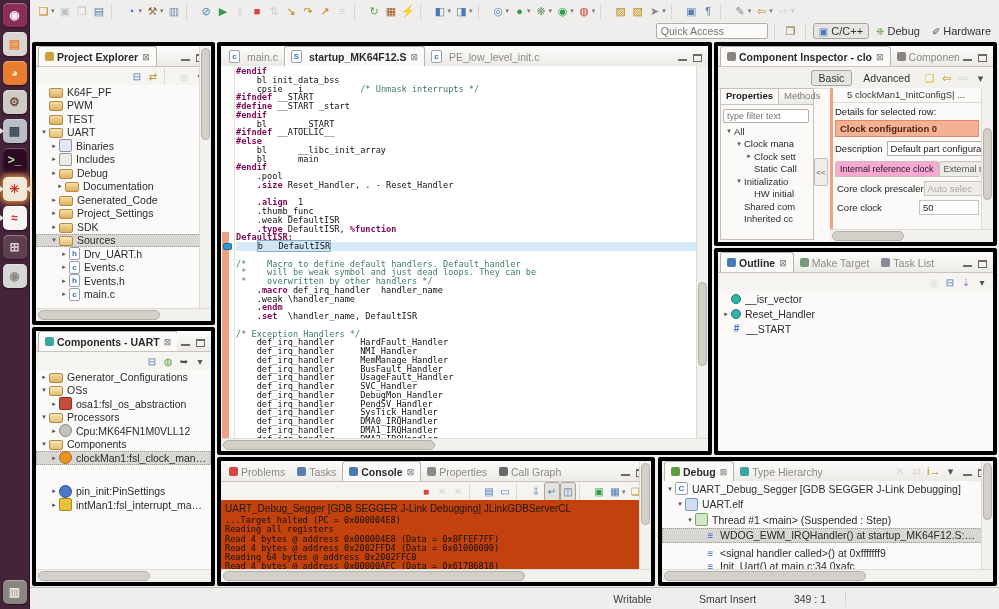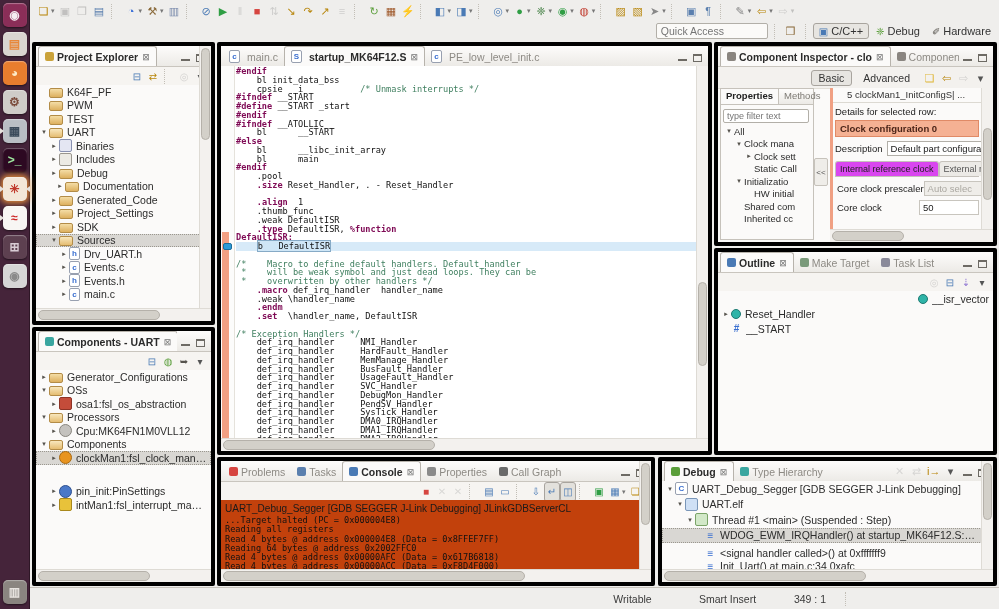--- a/index.html
+++ b/index.html
@@ -107,21 +107,21 @@
   .icoll{position:absolute;left:96px;top:70px;width:12px;height:26px;border:1px solid #c6c2bb;background:#efede9;
          font-size:8px;color:#555;display:flex;align-items:center;justify-content:center;border-radius:2px}
   .iright{position:absolute;left:112px;right:12px;top:0;bottom:12px;border-left:3px solid #f0a083;background:#fbfaf9;overflow:hidden}
   .irow5{font:9.5px "Liberation Sans",sans-serif;color:#333;border-bottom:1px solid #dcd9d2;padding:1px 2px 2px 14px;white-space:nowrap}
   .idet{font:9.5px "Liberation Sans",sans-serif;color:#222;padding:3px 2px 2px}
   .iconf{font:bold 9.5px "Liberation Sans",sans-serif;color:#4a2418;background:#f5b193;border:1px solid #e08a66;padding:2px 4px;margin:1px 2px;white-space:nowrap}
   .idesc{display:flex;align-items:center;gap:4px;font-size:9.5px;color:#222;padding:3px 2px;white-space:nowrap}
   .combo{border:1px solid #b2afa8;background:#fff;padding:1px 3px;font-size:9.5px;color:#222;max-width:96px;overflow:hidden;text-overflow:clip;white-space:nowrap;flex:none;width:96px}
   .itabs{display:flex;margin:2px 2px 0;border-bottom:1px solid #c6c2bb}
   .itab{font-size:9px;color:#555;padding:2px 4px;border:1px solid #c6c2bb;border-bottom:none;background:#eceae6;white-space:nowrap;border-radius:3px 3px 0 0}
-  .itab.on{background:#d946ef;color:#222}
+  .itab.on{background:#f9a8d4;color:#222}
   .iprow{display:flex;align-items:center;justify-content:space-between;font-size:9.5px;color:#222;padding:4px 2px 0 4px;white-space:nowrap}
   .ival{border:1px solid #c8c5be;background:#fff;width:52px;padding:1px 3px;flex:none;overflow:hidden}
   .ival.dis{background:#efede9;color:#aaa7a0}
   
   #out .pbody{top:39px}
   #out .trow{height:15px}
   
   .status{position:absolute;left:0;right:0;bottom:0;height:21px;background:#efeeec;border-top:1px solid #c7c3bc;
           display:flex;align-items:center;font-size:10.5px;color:#3a3a3a}
   .st{width:95px;text-align:center}
@@ -548,22 +548,22 @@
         <span class="egsal"></span>
         <span class="emark"></span>
       </div>
       <div class="ecode">
           <div class="cline"><span class="sg-d">#endif</span></div>
           <div class="cline"><span class="sg-p">    bl init_data_bss</span></div>
           <div class="cline"><span class="sg-p">    cpsie   i           </span><span class="sg-c">/* Unmask interrupts */</span></div>
           <div class="cline"><span class="sg-d">#ifndef</span><span class="sg-p"> __START</span></div>
           <div class="cline"><span class="sg-d">#define</span><span class="sg-p"> __START _start</span></div>
           <div class="cline"><span class="sg-d">#endif</span></div>
+          <div class="cline"><span class="sg-p">    bl      __START</span></div>
           <div class="cline"><span class="sg-d">#ifndef</span><span class="sg-p"> __ATOLLIC__</span></div>
-          <div class="cline"><span class="sg-p">    bl      __START</span></div>
           <div class="cline"><span class="sg-d">#else</span></div>
           <div class="cline"><span class="sg-p">    bl      __libc_init_array</span></div>
           <div class="cline"><span class="sg-p">    bl      main</span></div>
           <div class="cline"><span class="sg-d">#endif</span></div>
           <div class="cline"><span class="sg-p">    .pool</span></div>
           <div class="cline"><span class="sg-p">    </span><span class="sg-d">.size</span><span class="sg-p"> Reset_Handler, . - Reset_Handler</span></div>
           <div class="cline"><span class="sg-p">&nbsp;</span></div>
           <div class="cline"><span class="sg-p">    </span><span class="sg-d">.align</span><span class="sg-p">  1</span></div>
           <div class="cline"><span class="sg-p">    .thumb_func</span></div>
           <div class="cline"><span class="sg-p">    .weak DefaultISR</span></div>
@@ -573,22 +573,22 @@
           <div class="cline"><span class="sg-p">&nbsp;</span></div>
           <div class="cline"><span class="sg-c">/*    Macro to define default handlers. Default handler</span></div>
           <div class="cline"><span class="sg-c"> *    will be weak symbol and just dead loops. They can be</span></div>
           <div class="cline"><span class="sg-c"> *    overwritten by other handlers */</span></div>
           <div class="cline"><span class="sg-p">    </span><span class="sg-d">.macro</span><span class="sg-p"> def_irq_handler  handler_name</span></div>
           <div class="cline"><span class="sg-p">    .weak \handler_name</span></div>
           <div class="cline"><span class="sg-p">    </span><span class="sg-d">.endm</span></div>
           <div class="cline"><span class="sg-p">    </span><span class="sg-d">.set</span><span class="sg-p">  \handler_name, DefaultISR</span></div>
           <div class="cline"><span class="sg-p">&nbsp;</span></div>
           <div class="cline"><span class="sg-c">/* Exception Handlers */</span></div>
+          <div class="cline"><span class="sg-p">    def_irq_handler     HardFault_Handler</span></div>
           <div class="cline"><span class="sg-p">    def_irq_handler     NMI_Handler</span></div>
-          <div class="cline"><span class="sg-p">    def_irq_handler     HardFault_Handler</span></div>
           <div class="cline"><span class="sg-p">    def_irq_handler     MemManage_Handler</span></div>
           <div class="cline"><span class="sg-p">    def_irq_handler     BusFault_Handler</span></div>
           <div class="cline"><span class="sg-p">    def_irq_handler     UsageFault_Handler</span></div>
           <div class="cline"><span class="sg-p">    def_irq_handler     SVC_Handler</span></div>
           <div class="cline"><span class="sg-p">    def_irq_handler     DebugMon_Handler</span></div>
           <div class="cline"><span class="sg-p">    def_irq_handler     PendSV_Handler</span></div>
           <div class="cline"><span class="sg-p">    def_irq_handler     SysTick_Handler</span></div>
           <div class="cline"><span class="sg-p">    def_irq_handler     DMA0_IRQHandler</span></div>
           <div class="cline"><span class="sg-p">    def_irq_handler     DMA1_IRQHandler</span></div>
           <div class="cline"><span class="sg-p">    def_irq_handler     DMA2_IRQHandler</span></div>
@@ -671,20 +671,21 @@
           <span class="tg" style="color: rgb(184, 134, 11);">❏</span>
           <span class="dd">▾</span>
         </span>
       </div>
     <div class="pbody" style="background:#c2410c;bottom:12px;right:11px">
       <div class="contitle">UART_Debug_Segger [GDB SEGGER J-Link Debugging] JLinkGDBServerCL</div>
       <div>
           <div class="conline">...Target halted (PC = 0x000004E8)</div>
           <div class="conline">Reading all registers</div>
           <div class="conline">Read 4 bytes @ address 0x000004E8 (Data = 0x8FFEF7FF)</div>
+          <div class="conline">Read 4 bytes @ address 0x2002FFD4 (Data = 0x01000000)</div>
           <div class="conline">Reading 64 bytes @ address 0x2002FFC0</div>
           <div class="conline">Read 4 bytes @ address 0x00000AFC (Data = 0x617B6818)</div>
           <div class="conline">Read 4 bytes @ address 0x00000ACC (Data = 0xF8D4F000)</div>
         </div>
     </div>
     <div class="vsb" style="bottom:12px">
         <span class="th" style="top:2px;height:60px"></span>
       </div>
     <div class="hsb">
         <span class="th" style="left:2px;width:300px"></span>
@@ -905,21 +906,21 @@
           <span class="tg" style="color: rgb(74, 122, 181);">⊟</span>
         </span>
         <span class="tbtn">
           <span class="tg" style="color: rgb(138, 111, 208);">⇣</span>
         </span>
         <span class="tbtn">
           <span class="tg" style="color: rgb(85, 85, 85);">▾</span>
         </span>
       </div>
     <div class="pbody">
-        <div class="trow" style="padding-left: 3px; justify-content: flex-end;">
+        <div class="trow" style="padding-left: 3px;">
           <span class="arr">&nbsp;</span>
           <span class="ic var"></span>
           <span class="tlabel">__isr_vector</span>
         </div>
         <div class="trow" style="padding-left: 3px;">
           <span class="arr">▸</span>
           <span class="ic var"></span>
           <span class="tlabel">Reset_Handler</span>
         </div>
         <div class="trow" style="padding-left: 3px;">

